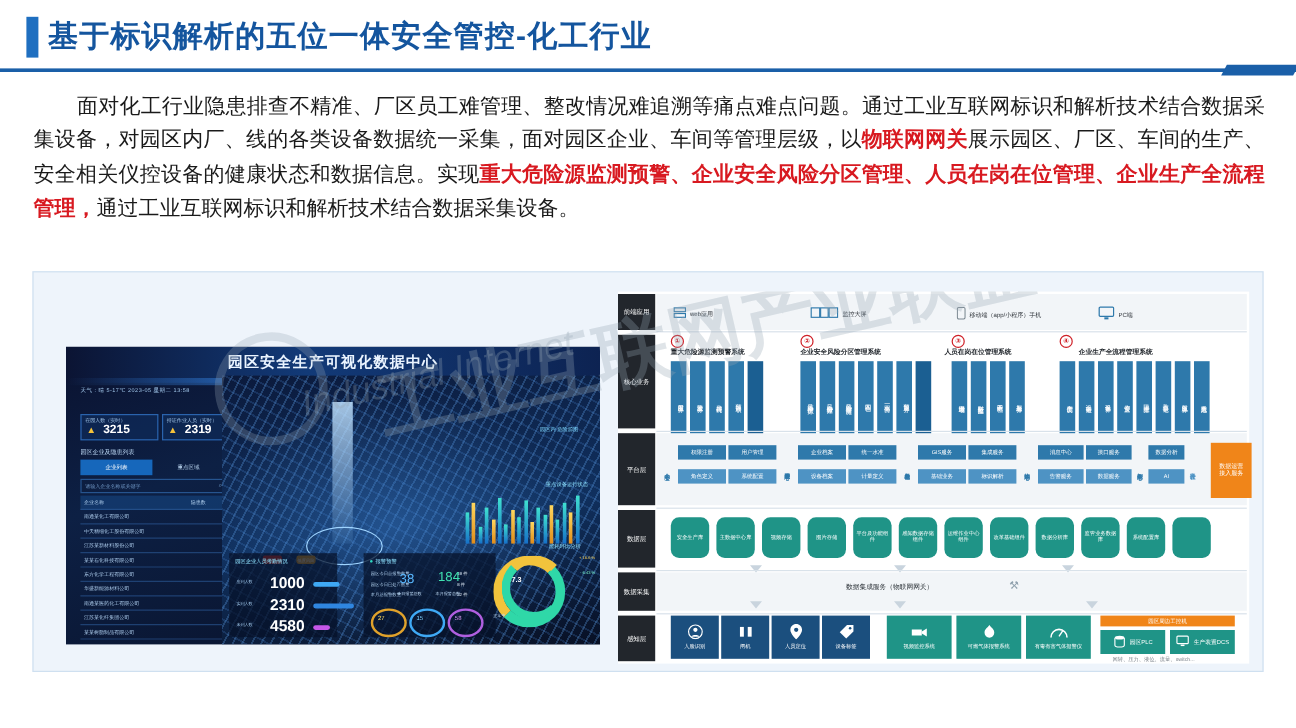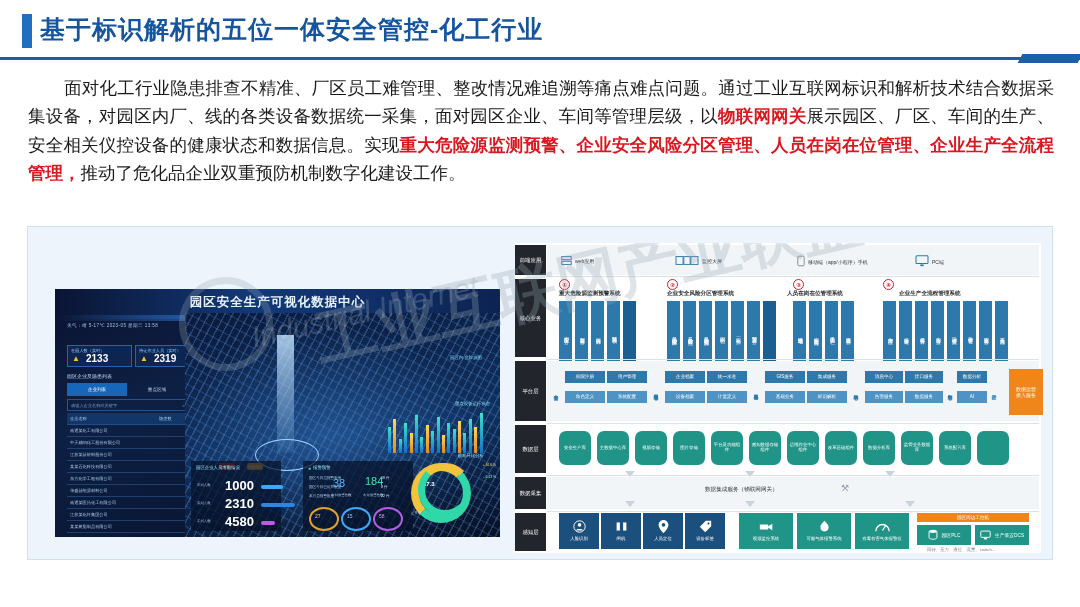--- a/index.html
+++ b/index.html
@@ -133,36 +133,36 @@
 </style>
 </head>
 <body>
 
 <div class="header">
   <div class="hdr-bar"></div>
   <div class="hdr-title">基于标识解析的五位一体安全管控-化工行业</div>
   <div class="hdr-rule"></div>
 </div>
 
-<div class="para"><span class="ind"></span><span>面对化工行业隐患排查不精准、厂区员工难管理、整改情况难追溯等痛点难点问题。通过工业互联网标识和解析技术结合数据采集设备，对园区内厂、线的各类设备数据统一采集，面对园区企业、车间等管理层级，以</span><span class="red">物联网网关</span><span>展示园区、厂区、车间的生产、安全相关仪控设备的健康状态和数据信息。实现</span><span class="red">重大危险源监测预警、企业安全风险分区管理、人员在岗在位管理、企业生产全流程管理，</span><span>推动了危化品企业双重预防机制数字化建设工作。</span></div>
+<div class="para"><span class="ind"></span><span>面对化工行业隐患排查不精准、厂区员工难管理、整改情况难追溯等痛点难点问题。通过工业互联网标识和解析技术结合数据采集设备，对园区内厂、线的各类设备数据统一采集，面对园区企业、车间等管理层级，以</span><span class="red">物联网网关</span><span>展示园区、厂区、车间的生产、安全相关仪控设备的健康状态和数据信息。实现</span><span class="red">重大危险源监测预警、企业安全风险分区管理、人员在岗在位管理、企业生产全流程管理，</span><span>通过工业互联网标识和解析技术结合数据采集设备。</span></div>
 
 <div class="figure">
   <div class="figure-inner">
 
     <div class="dash">
       <div class="dash-band"></div>
       <div class="dash-title">园区安全生产可视化数据中心</div>
       <div class="dash-meta">天气：晴 5-17℃   2023-05 星期二  13:58</div>
       <div class="dash-btn" style="right:52px">全屏显示</div>
       <div class="dash-btn" style="right:14px;border-color:#3a6ca8">返回</div>
 
       <div class="kpi" style="left:12px">
         <span class="kpi-l">在园人数（实时）</span>
         <span class="kpi-i">▲</span>
-        <span class="kpi-v">2133</span>
+        <span class="kpi-v">3215</span>
       </div>
       <div class="kpi" style="left:80px">
         <span class="kpi-l">持证作业人员（实时）</span>
         <span class="kpi-i">▲</span>
         <span class="kpi-v">2319</span>
       </div>
 
       <div class="sect-h">园区企业及隐患列表</div>
       <div class="tabs">
         <span class="tab on">企业列表</span>

